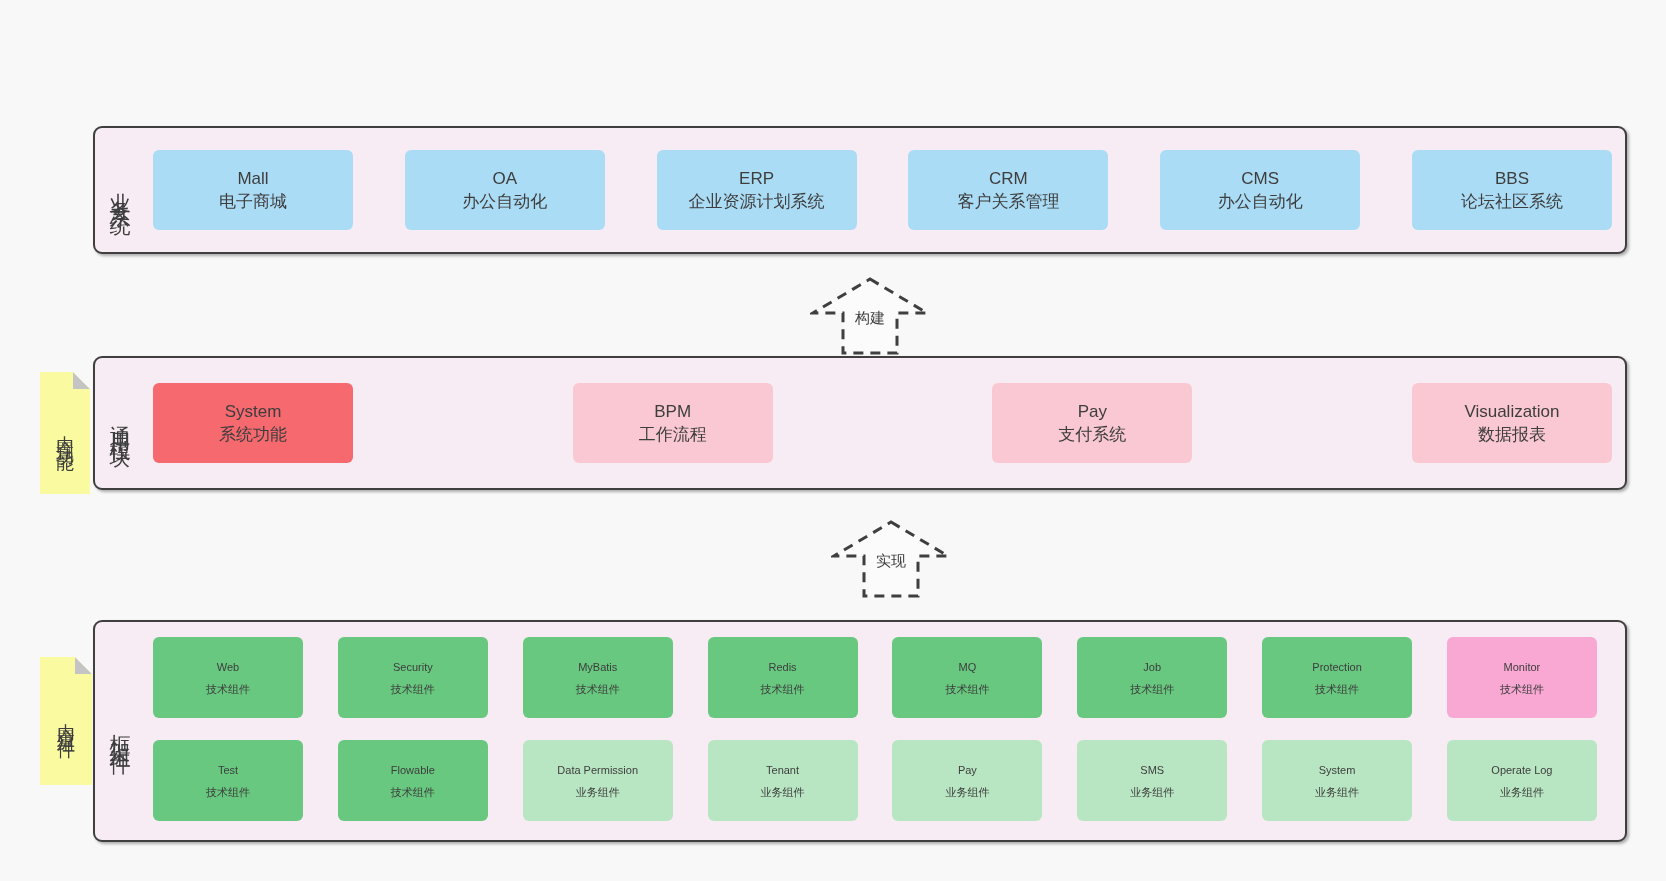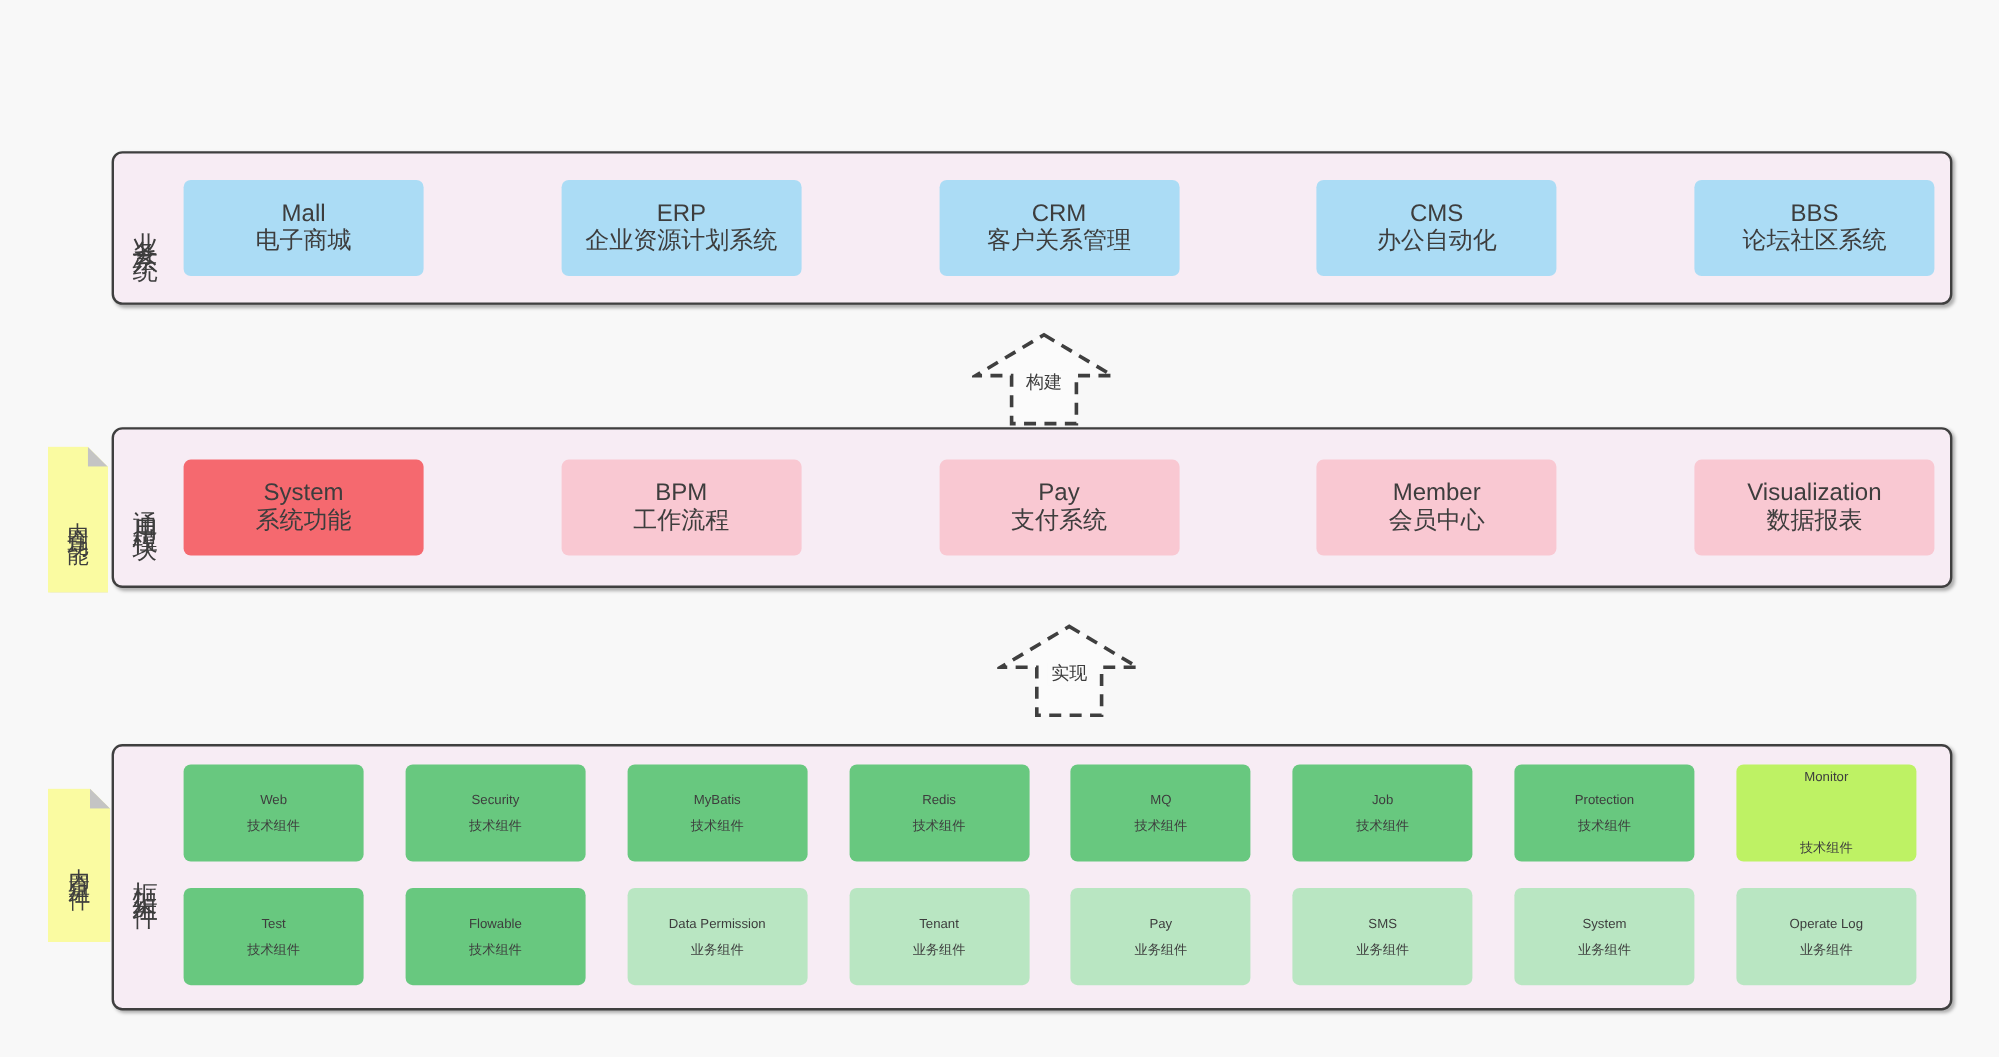--- a/index.html
+++ b/index.html
@@ -57,21 +57,21 @@
 
   
   .box {
     width: 200px; height: 80px;
     border-radius: 6px;
     display: flex; flex-direction: column;
     justify-content: center; align-items: center;
     text-align: center;
     color: var(--text, #3d3d3d);
   }
-  .box-title, .box-subtitle { font-size: 20px; line-height: 23px; }
+  .box-title, .box-subtitle { font-size: 17px; line-height: 23px; }
   .box.small { width: 150px; height: 81px; }
   .box.small .box-title, .box.small .box-subtitle { font-size: 11px; line-height: 22px; }
 
   
   .note {
     position: absolute;
     background: var(--note-bg, #fafba1);
     clip-path: polygon(0 0, calc(100% - 17px) 0, 100% 17px, 100% 100%, 0 100%);
     filter: drop-shadow(1px 2px 1px rgba(0,0,0,0.25));
     display: flex; align-items: center; justify-content: center;
@@ -117,20 +117,24 @@
 <div class="canvas">
 
   <section class="layer" id="layer-business">
     <div class="layer-label">业务系统</div>
     <div class="row">
   <div class="box" style="background: rgb(171, 220, 245);">
     <div class="box-title">Mall</div>
     <div class="box-subtitle">电子商城</div>
   </div>
 
+  <div class="box" style="background: rgb(171, 220, 245);">
+    <div class="box-title">OA</div>
+    <div class="box-subtitle">办公自动化</div>
+  </div>
 
   <div class="box" style="background: rgb(171, 220, 245);">
     <div class="box-title">ERP</div>
     <div class="box-subtitle">企业资源计划系统</div>
   </div>
 
   <div class="box" style="background: rgb(171, 220, 245);">
     <div class="box-title">CRM</div>
     <div class="box-subtitle">客户关系管理</div>
   </div>
@@ -170,24 +174,20 @@
   <div class="box" style="background: rgb(249, 200, 210);">
     <div class="box-title">BPM</div>
     <div class="box-subtitle">工作流程</div>
   </div>
 
   <div class="box" style="background: rgb(249, 200, 210);">
     <div class="box-title">Pay</div>
     <div class="box-subtitle">支付系统</div>
   </div>
 
-  <div class="box" style="background: rgb(249, 200, 210);">
-    <div class="box-title">Member</div>
-    <div class="box-subtitle">会员中心</div>
-  </div>
 
   <div class="box" style="background: rgb(249, 200, 210);">
     <div class="box-title">Visualization</div>
     <div class="box-subtitle">数据报表</div>
   </div>
 </div>
   </section>
 
   <div class="arrow" id="arrow-implement">
     <svg viewBox="0 0 120 80">
@@ -231,21 +231,21 @@
   <div class="box small" style="background: rgb(104, 200, 127);">
     <div class="box-title">Job</div>
     <div class="box-subtitle">技术组件</div>
   </div>
 
   <div class="box small" style="background: rgb(104, 200, 127);">
     <div class="box-title">Protection</div>
     <div class="box-subtitle">技术组件</div>
   </div>
 
-  <div class="box small" style="background: #bef264; justify-content: space-between;">
+  <div class="box small" style="background: #f9a8d4;">
     <div class="box-title">Monitor</div>
     <div class="box-subtitle">技术组件</div>
   </div>
 </div>
     <div class="row row-2">
   <div class="box small" style="background: rgb(104, 200, 127);">
     <div class="box-title">Test</div>
     <div class="box-subtitle">技术组件</div>
   </div>
 

